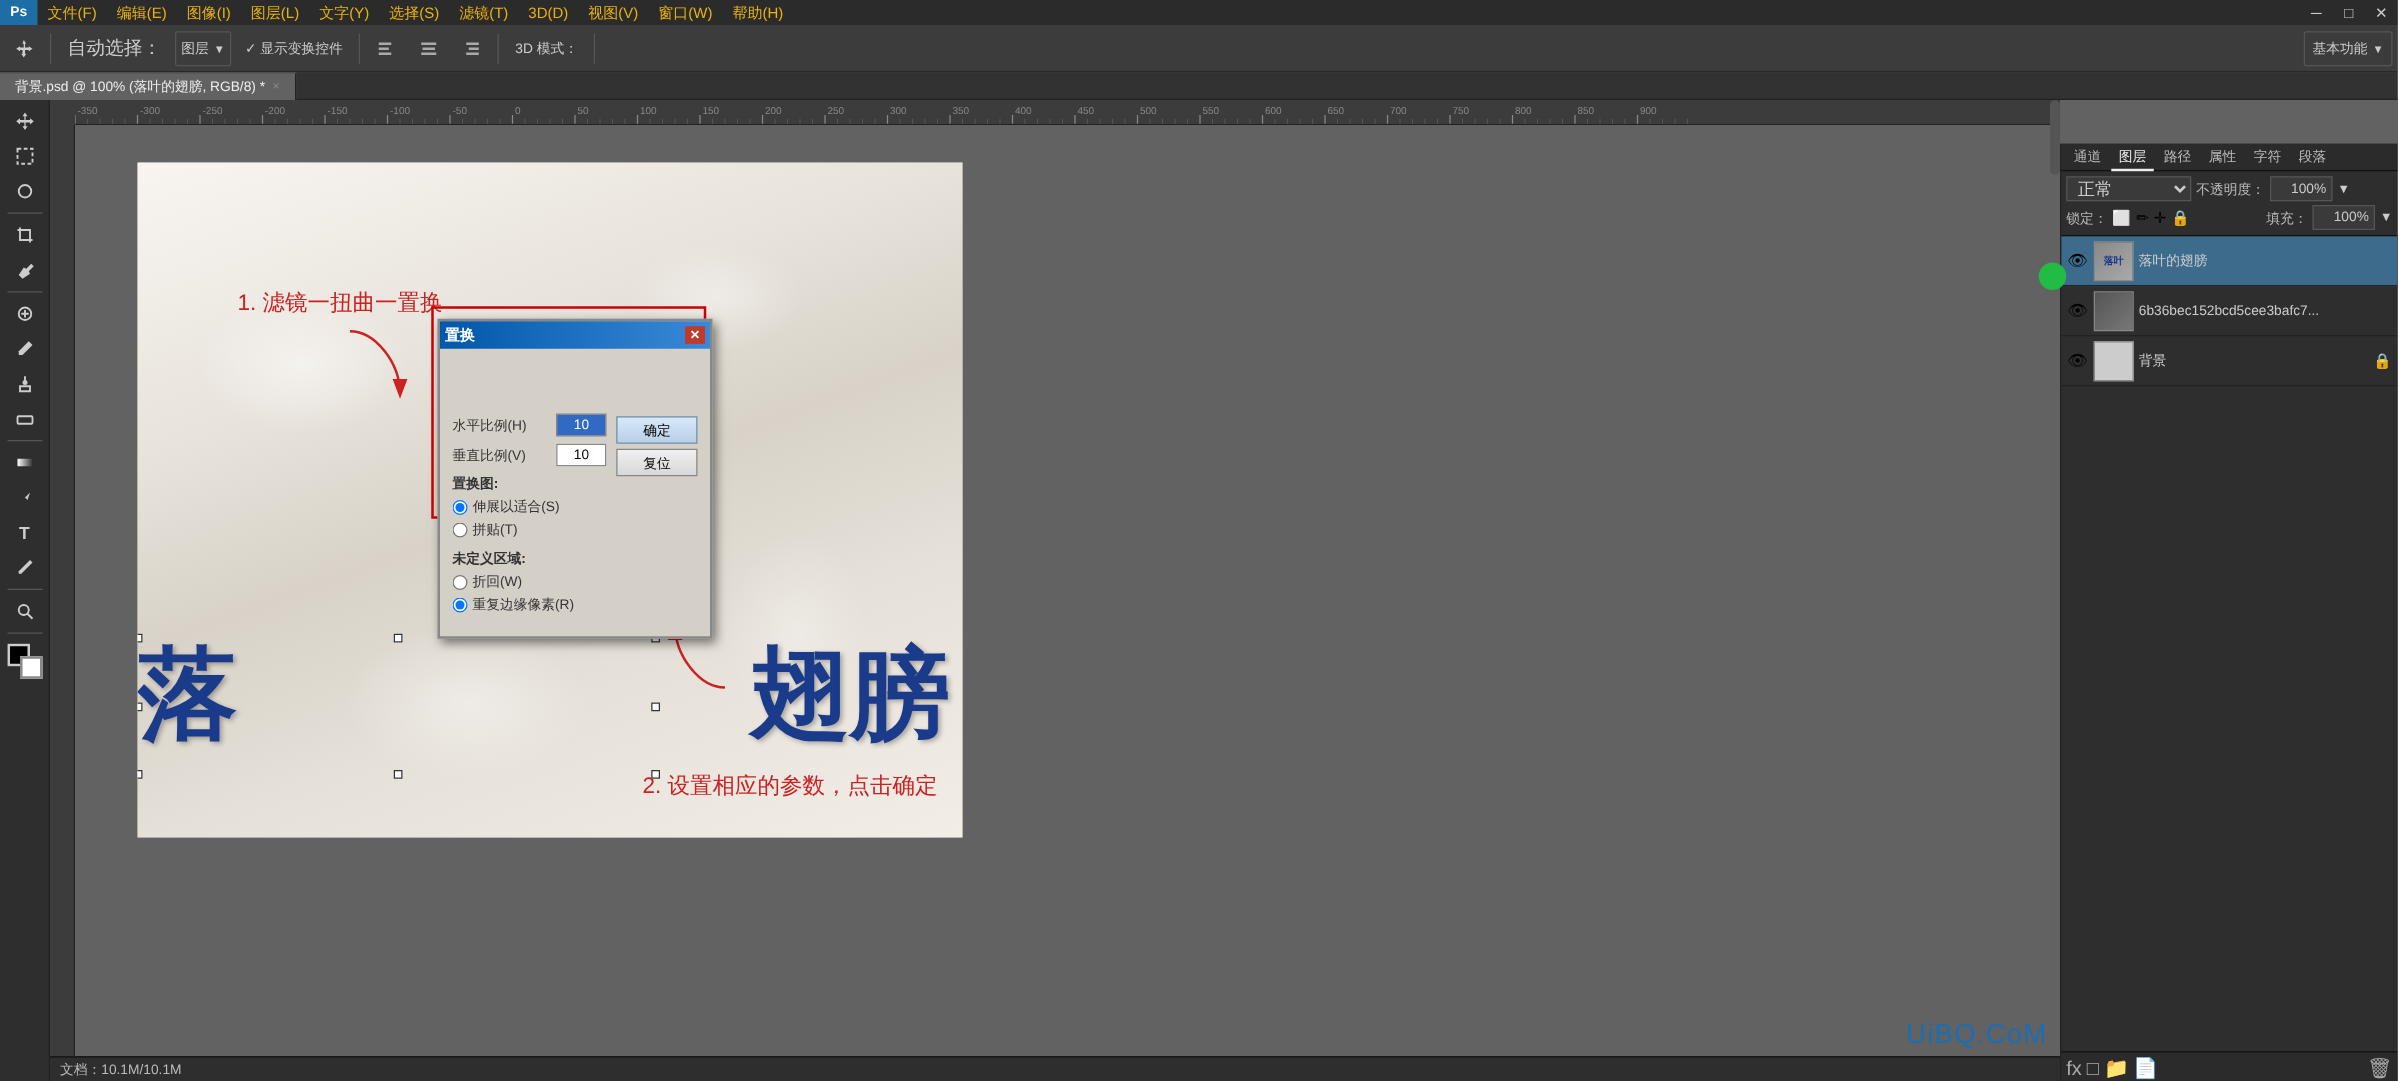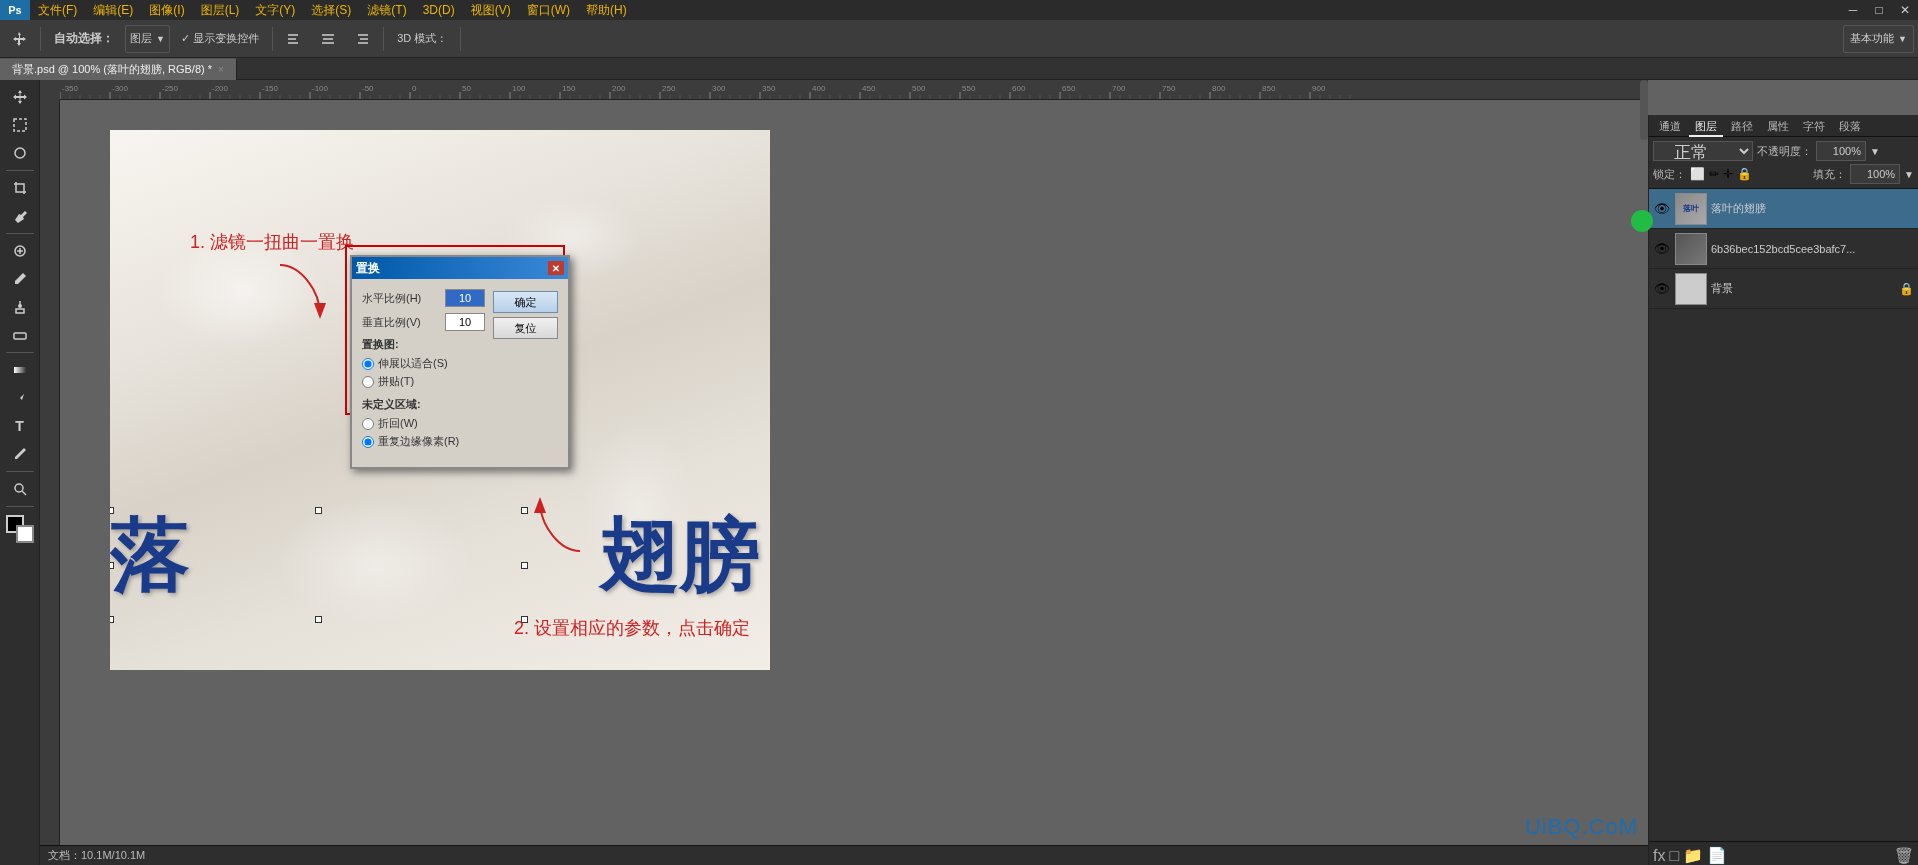--- a/index.html
+++ b/index.html
@@ -80,22 +80,22 @@
     }
     .rpanel-tab { padding: 0 6px; height: 22px; line-height: 22px; cursor: pointer; font-size: 11px; }
     .rpanel-tab.active { color: #eee; border-bottom: 2px solid #eee; }
 
     
     #blend-controls {
       padding: 4px; display: flex; flex-direction: column; gap: 3px; border-bottom: 1px solid #111;
     }
     .blend-row { display: flex; align-items: center; gap: 4px; }
     .blend-select {
-      background: #3a3a3a; border: 1px solid #555; color: #ccc; font-size: 17px;
-      height: 20px; padding: 0 16px; width: 100px;
+      background: #3a3a3a; border: 1px solid #555; color: #ccc; font-size: 14px;
+      height: 20px; padding: 0 4px; width: 100px;
     }
     .blend-label { font-size: 11px; color: #bbb; }
     .blend-input {
       background: #3a3a3a; border: 1px solid #555; color: #ccc; font-size: 11px;
       height: 20px; width: 50px; padding: 0 4px; text-align: right;
     }
     .lock-btn { font-size: 12px; cursor: pointer; }
 
     
     #layer-list { flex: 1; overflow-y: auto; }
@@ -264,21 +264,21 @@
 </div>
 
 <div id="toolbar">
   <div class="toolbar-item">
     <svg width="16" height="16" viewBox="0 0 16 16" fill="#ccc">
         <path d="M8 1l2 3H9v3h3V6l3 2-3 2V9h-3v3h1l-2 3-2-3h1V9H5v1l-3-2 3-2v1h3V4H7z"></path>
       </svg>
   </div>
   <div class="toolbar-sep"></div>
   <div class="toolbar-item">
-    <span style="font-size:12px;color:#ccc;font-weight:bold;">自动选择：</span>
+    <span style="font-size:15px;color:#ccc;">自动选择：</span>
   </div>
   <div class="toolbar-item" style="border:1px solid #555; padding:0 4px;">
     <span style="font-size:11px;color:#ccc;">图层</span>
     <span style="margin-left:4px;color:#ccc;font-size:9px;">▼</span>
   </div>
   <div class="toolbar-item">
     <span style="font-size:11px;color:#ccc;text-align:right;">✓ 显示变换控件</span>
   </div>
   <div class="toolbar-sep"></div>
 
@@ -629,21 +629,21 @@
     </div>
 
     <div id="red-selection" style="top:145px;left:285px;width:220px;height:170px;"></div>
 
     <div id="displacement-dialog">
       <div id="dialog-title-bar">
         <span>置换</span>
         <div class="title-close">✕</div>
       </div>
       <div id="dialog-body">
-        <div style="display:flex;gap:8px;">
+        <div style="display:flex;gap:8px;margin-top:42px;">
           <div style="flex:1;">
 
             <div class="dialog-row">
               <span class="dialog-label">水平比例(H)</span>
               <input class="dialog-input highlighted" value="10" type="text" style="margin-left: auto;">
             </div>
 
             <div class="dialog-row">
               <span class="dialog-label">垂直比例(V)</span>
               <input class="dialog-input" value="10" type="text" style="margin-left: auto;">

